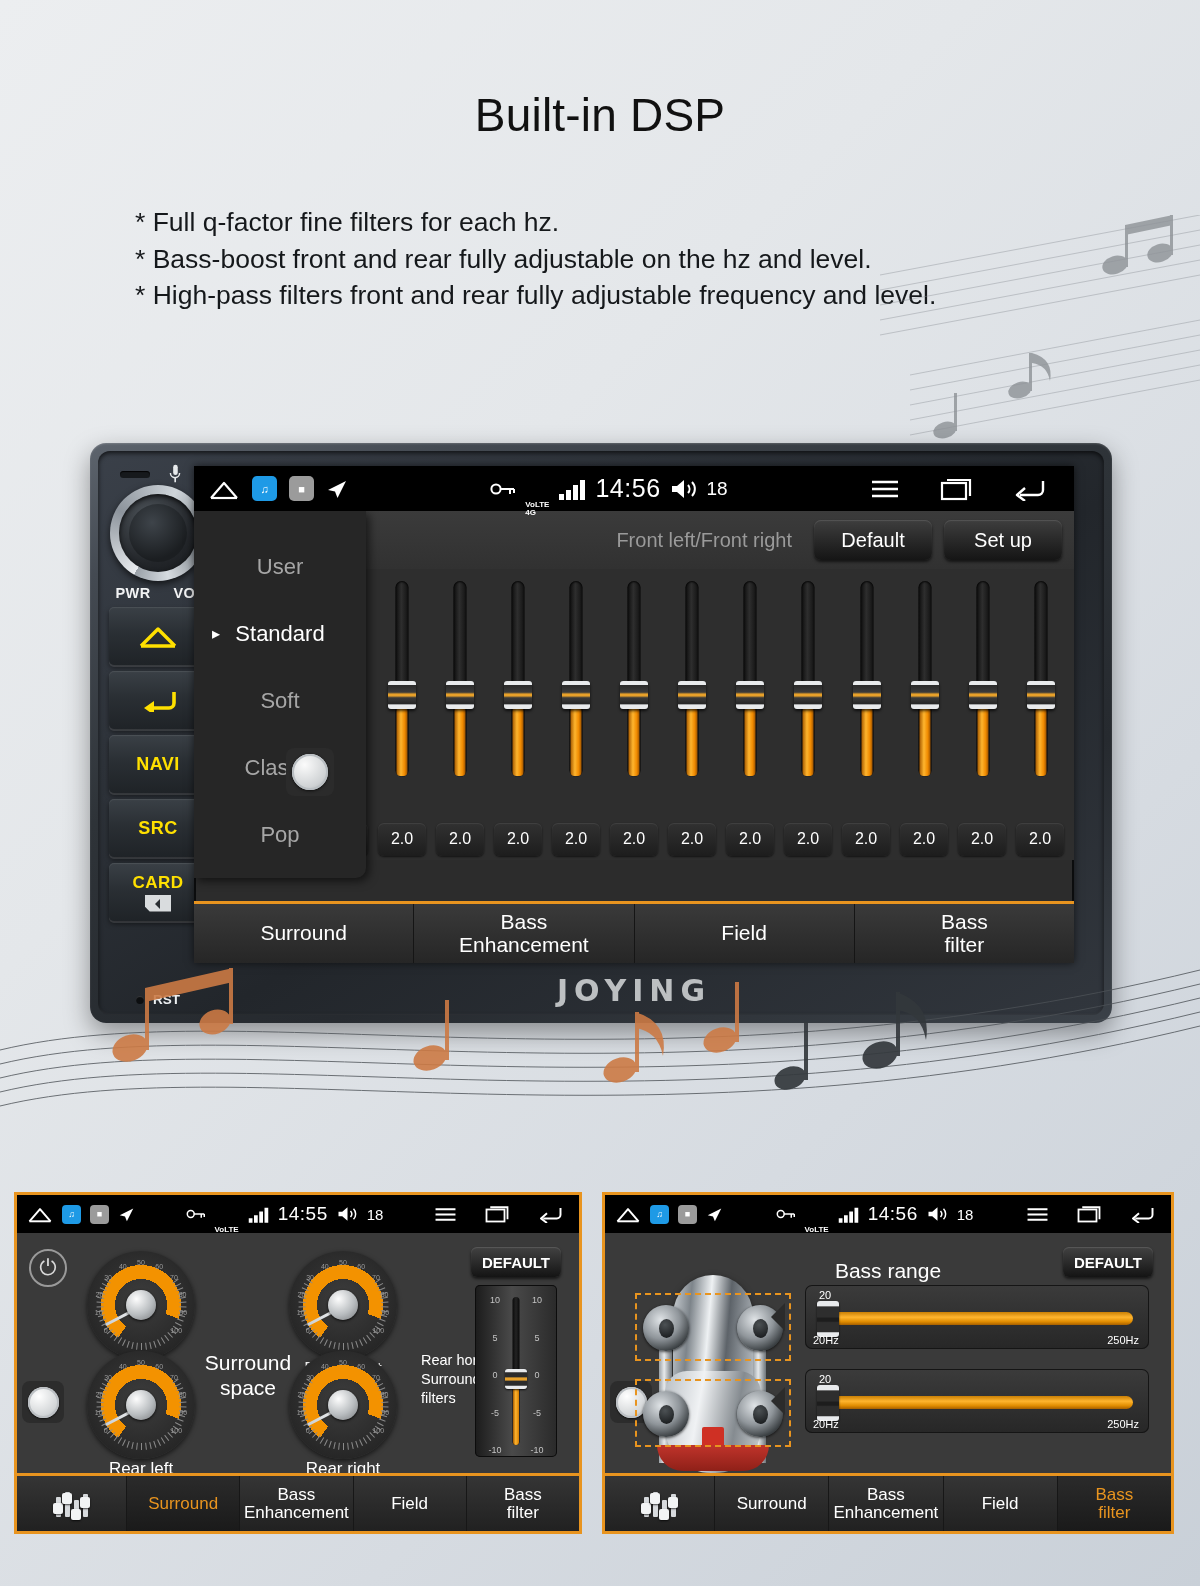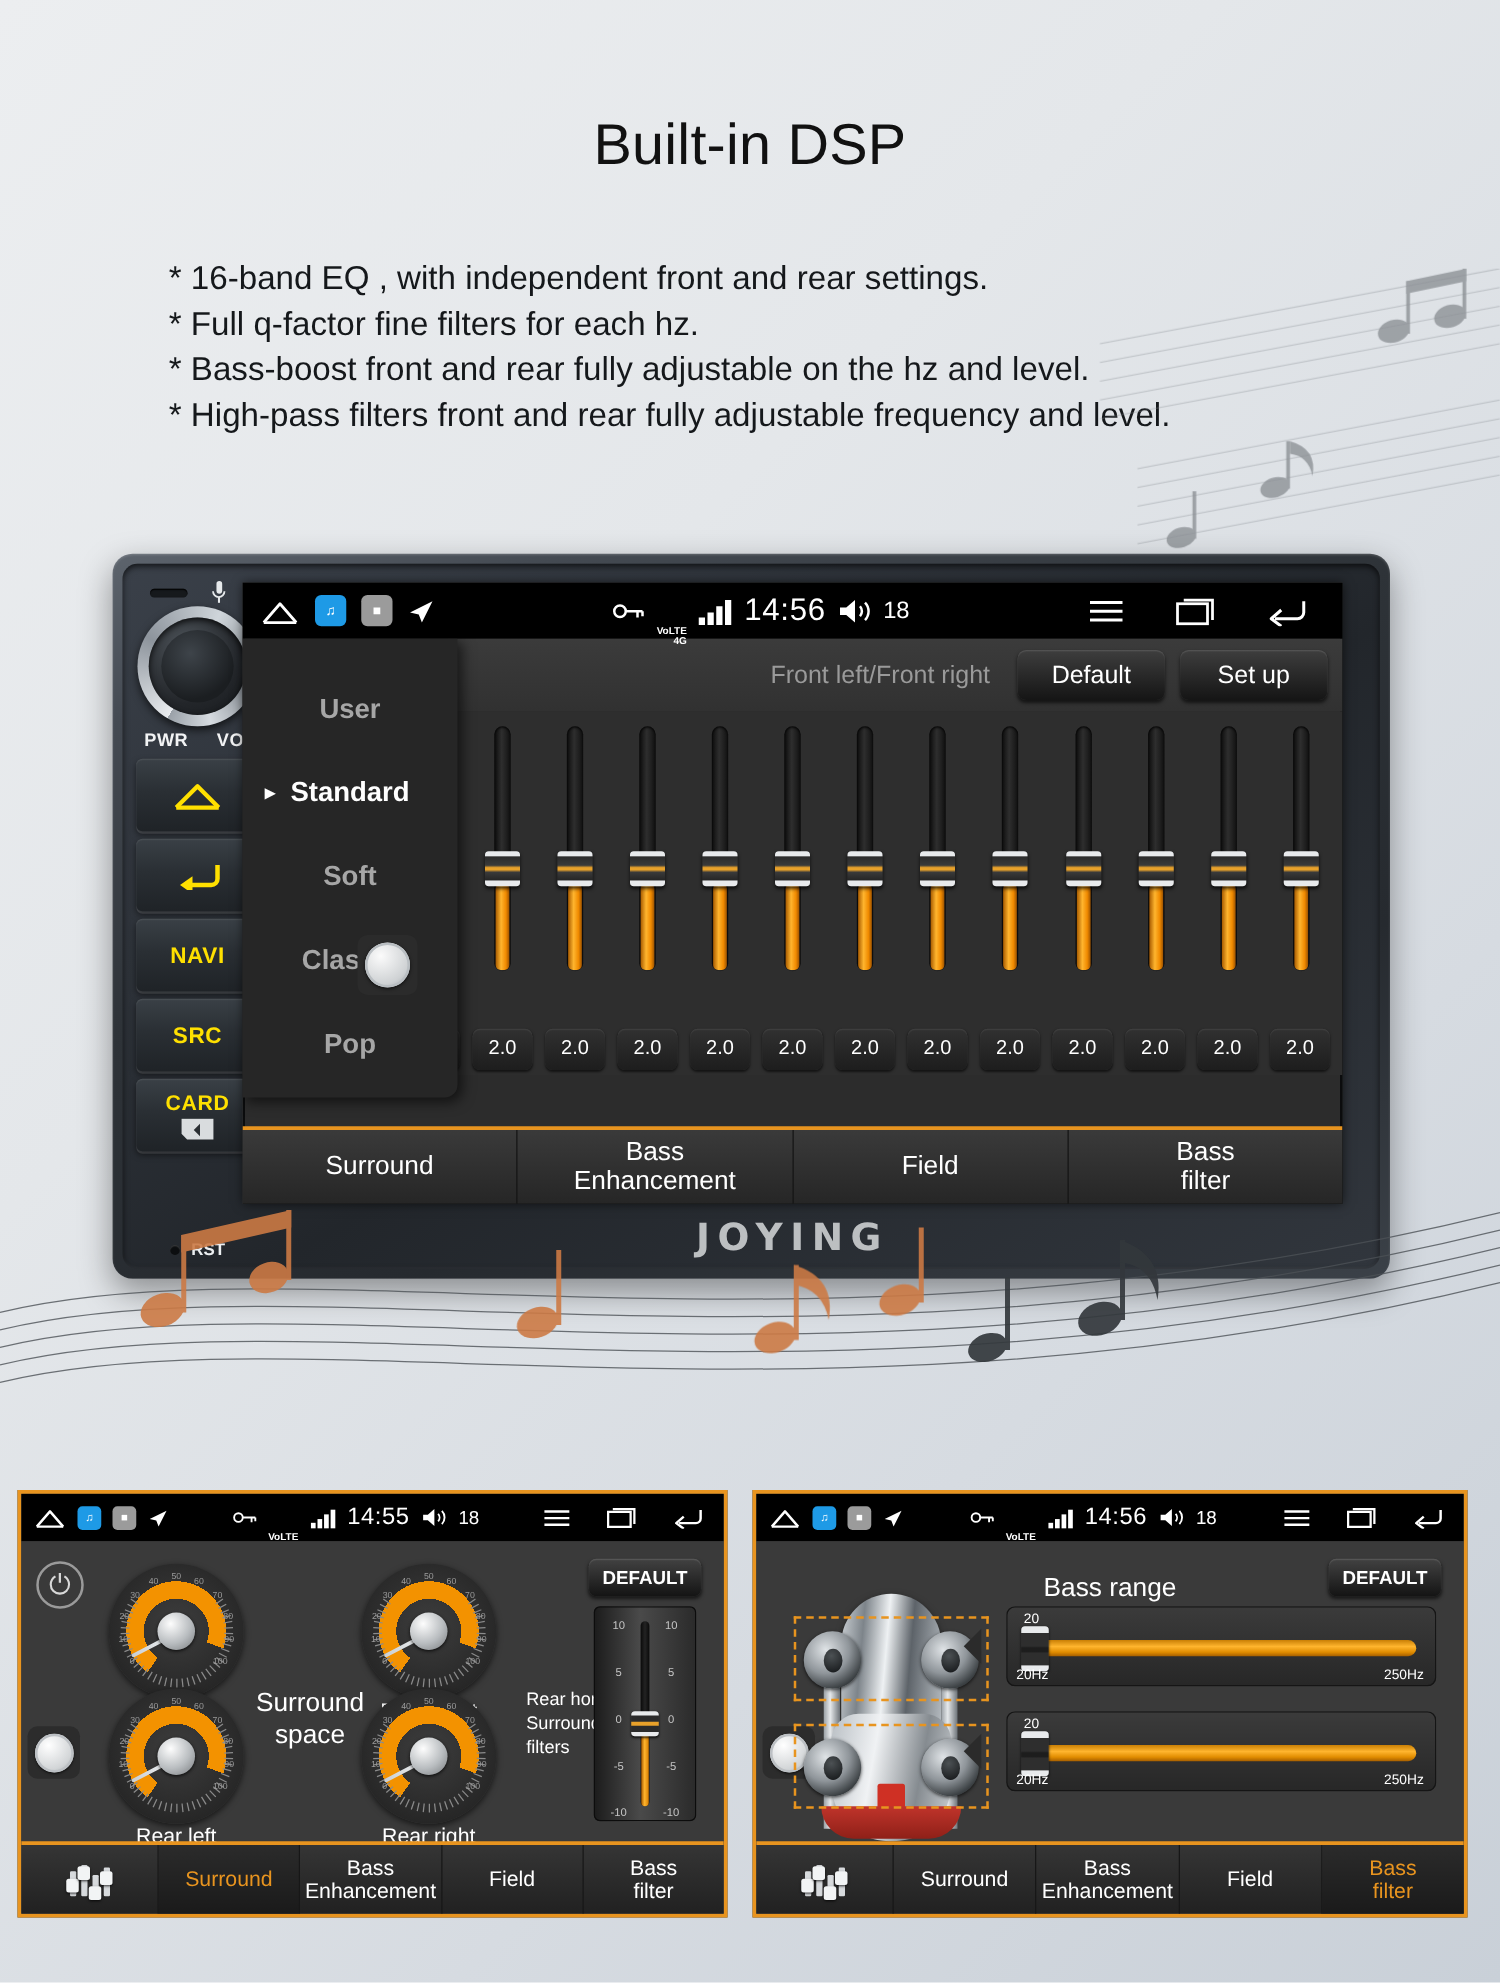--- a/index.html
+++ b/index.html
@@ -130,21 +130,21 @@
   .sb-clock { font-size: 25px; font-weight: 400; letter-spacing: .5px; }
   .sb-vol { font-size: 19px; }
   .app-badge {
     width: 25px; height: 25px; border-radius: 5px;
     display: flex; align-items: center; justify-content: center;
     font-size: 11px; color: #fff; font-weight: bold;
   }
   .app-badge.blue { background: #1e9ae6; }
   .app-badge.grey { background: #9b9b9b; }
   .volte {
-    font-size: 8px; line-height: 8.5px; text-align: right; font-weight: bold; color: #fff; margin-top: 41px;
+    font-size: 8px; line-height: 8.5px; text-align: left; font-weight: bold; color: #fff; margin-top: 41px;
   }
 
   .eq-top {
     height: 58px; display: flex; align-items: center;
     padding: 0 12px 0 18px; gap: 12px;
     background: linear-gradient(180deg, #3b3b3b, #313131);
   }
   .preset-sel { color: #e8e8e8; font-size: 21px; display: flex; align-items: center; gap: 8px; }
   .chan-label { color: #9a9a9a; font-size: 20px; margin-left: auto; margin-right: 10px; }
   .pill-btn {
@@ -209,21 +209,21 @@
   .dropdown {
     position: absolute; left: 0; top: 45px;
     width: 172px; padding: 22px 0 10px;
     background: #262626;
     border-bottom-right-radius: 10px;
     box-shadow: 3px 3px 10px rgba(0,0,0,.6);
     z-index: 5;
   }
   .dd-item {
     height: 67px; display: flex; align-items: center; justify-content: center;
-    color: #a6a6a6; font-size: 22px; position: relative; font-weight: bold;
+    color: #a6a6a6; font-size: 22px; position: relative;
   }
   .dd-item.active { color: #fff; }
   .dd-item.active::before {
     content: "\25B8"; position: absolute; left: 18px; font-size: 16px; color: #fff;
   }
   .side-knob {
     position: absolute; left: 92px; top: 282px; width: 48px; height: 48px;
     border-radius: 8px; background: #2b2b2b; z-index: 6;
     display: flex; align-items: center; justify-content: center;
   }
@@ -455,21 +455,20 @@
     content: ""; position: absolute; left: -2.5px; width: 10px; height: 11px;
     background: #f2f4f5; border-radius: 2px; box-shadow: 0 1px 2px rgba(0,0,0,.7);
   }
 </style>
 <style>.eq-icon i::after{ top: var(--knobTop, 6px); }</style></head>
 <body>
 
 <div class="hero-title">Built-in DSP</div>
 
 <div class="bullets">
-  <div>* 16-band EQ , with independent front and rear settings.</div>
   <div>* Full q-factor fine filters for each hz.</div>
   <div>* Bass-boost front and rear fully adjustable on the hz and level.</div>
   <div>* High-pass filters front and rear fully adjustable frequency and level.</div>
 </div>
 
 <svg class="music-deco" id="deco-top-right" viewBox="0 0 330 260">
   <g stroke="#8a8f95" stroke-width="1" fill="none" opacity=".75">
     <path d="M10 60 L330 0 M10 75 L330 15 M10 90 L330 30 M10 105 L330 45 M10 120 L330 60"></path>
     <path d="M40 160 L330 105 M40 175 L330 120 M40 190 L330 135 M40 205 L330 150 M40 220 L330 165"></path>
   </g>

